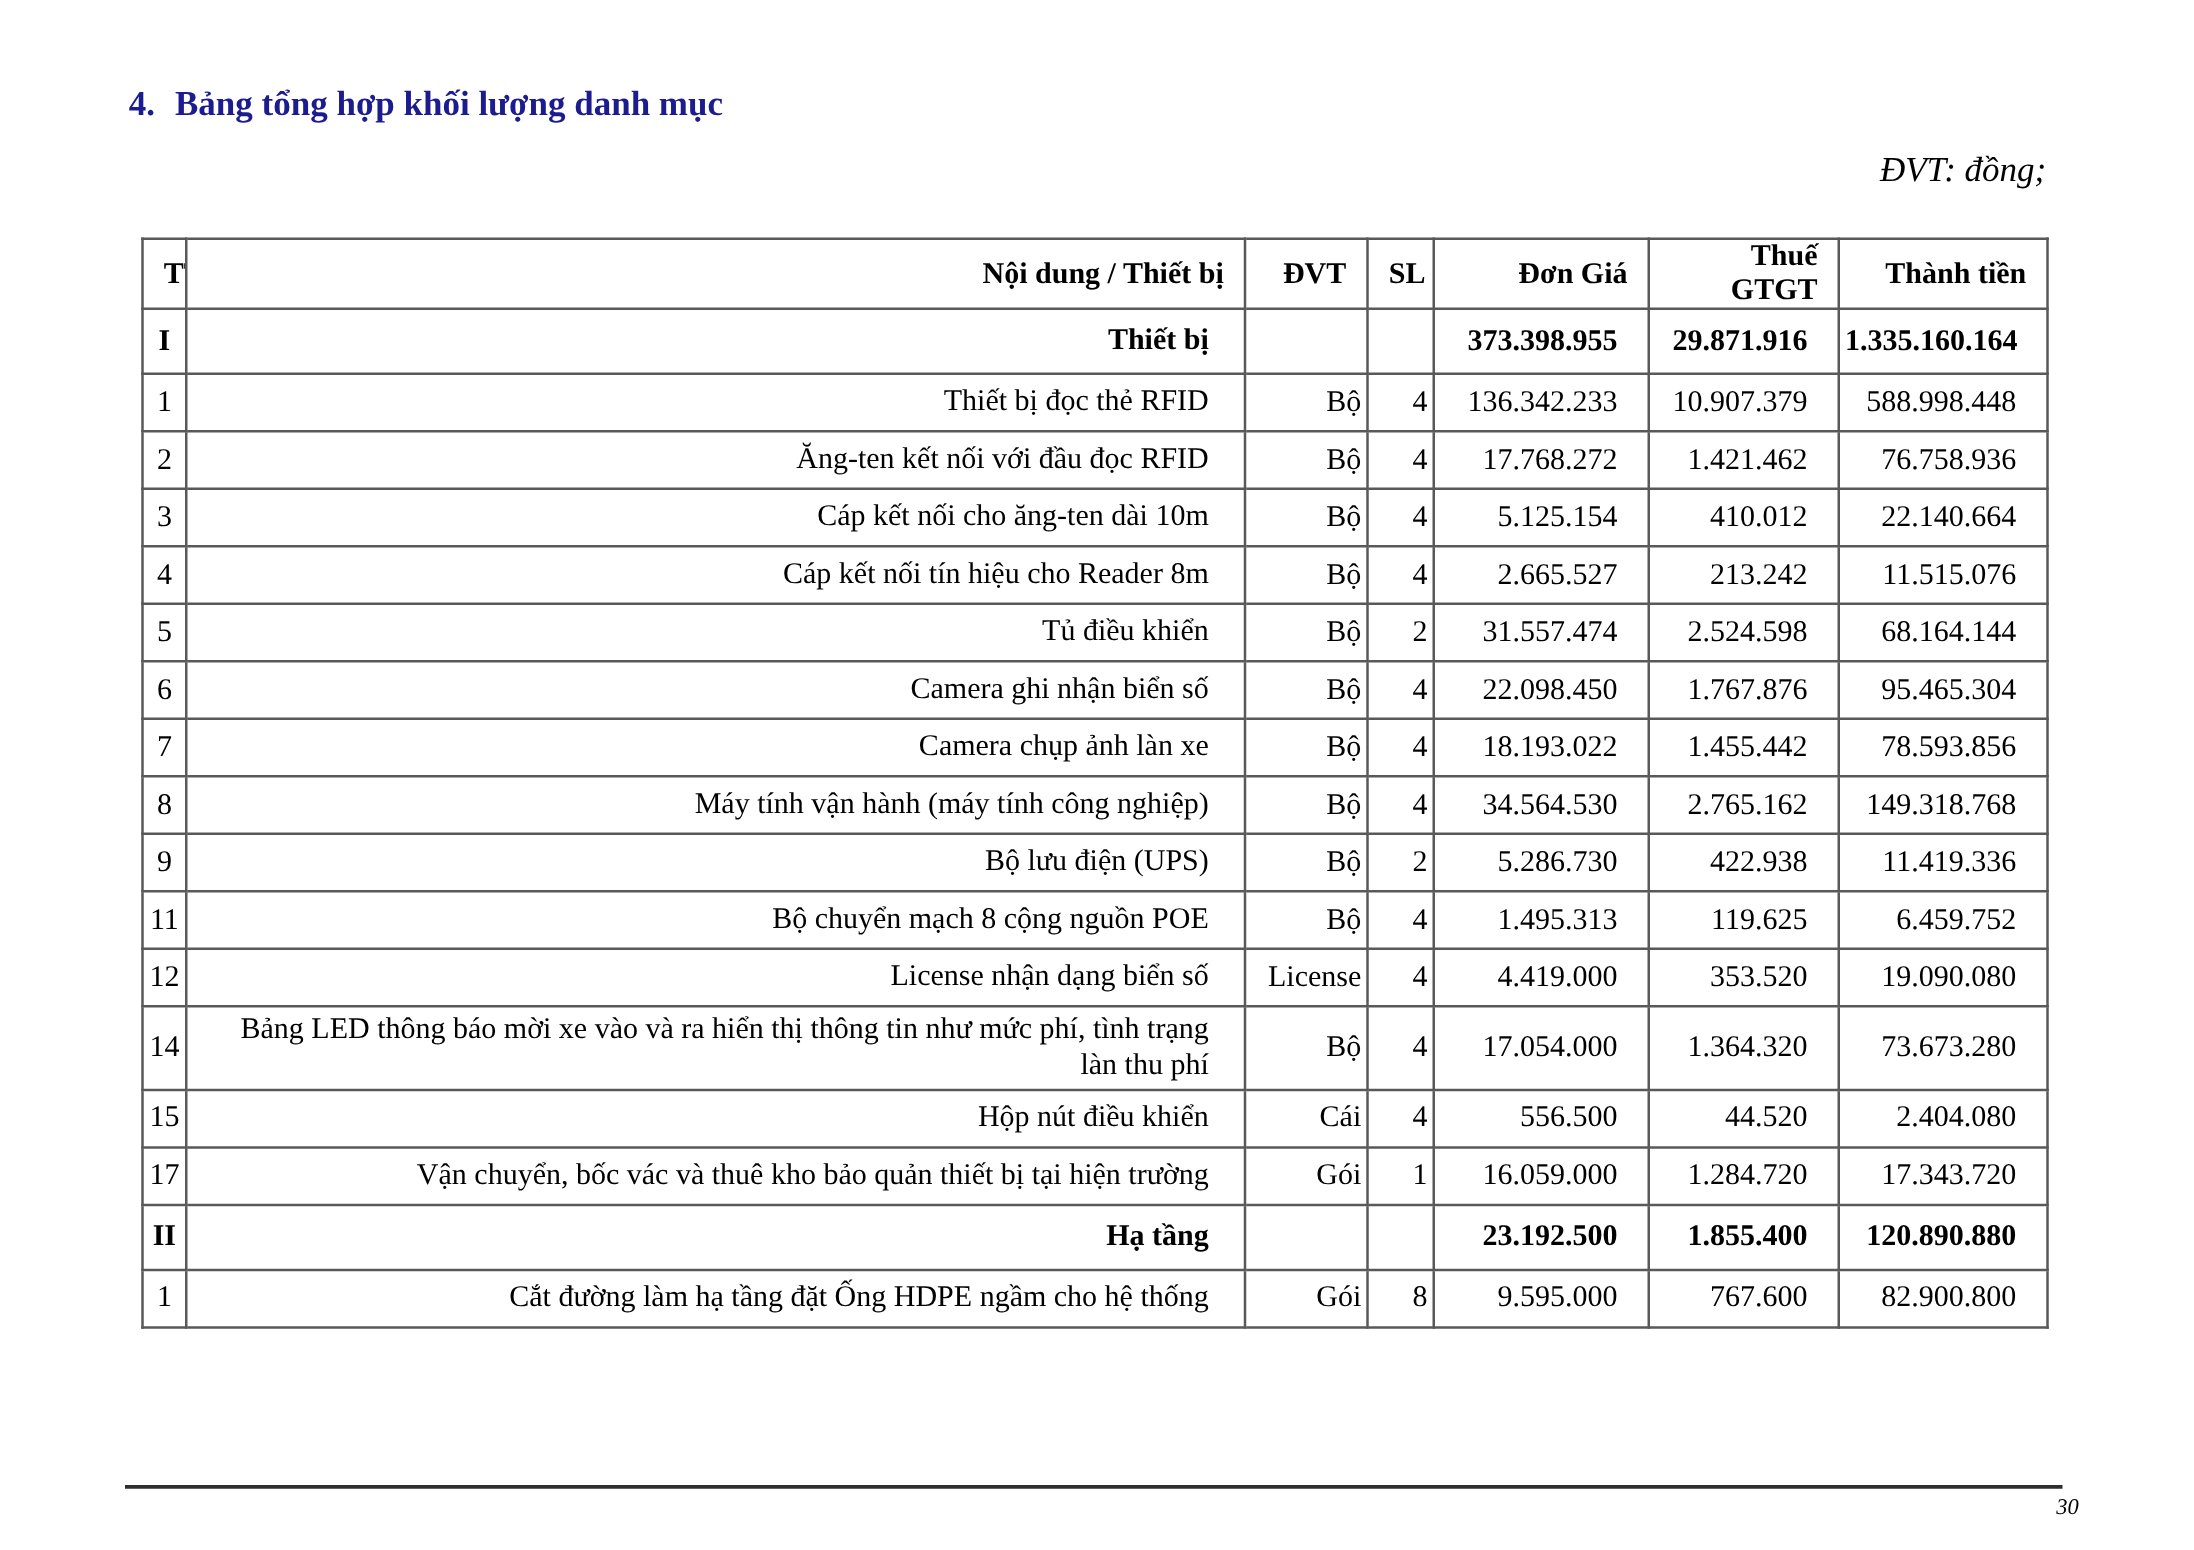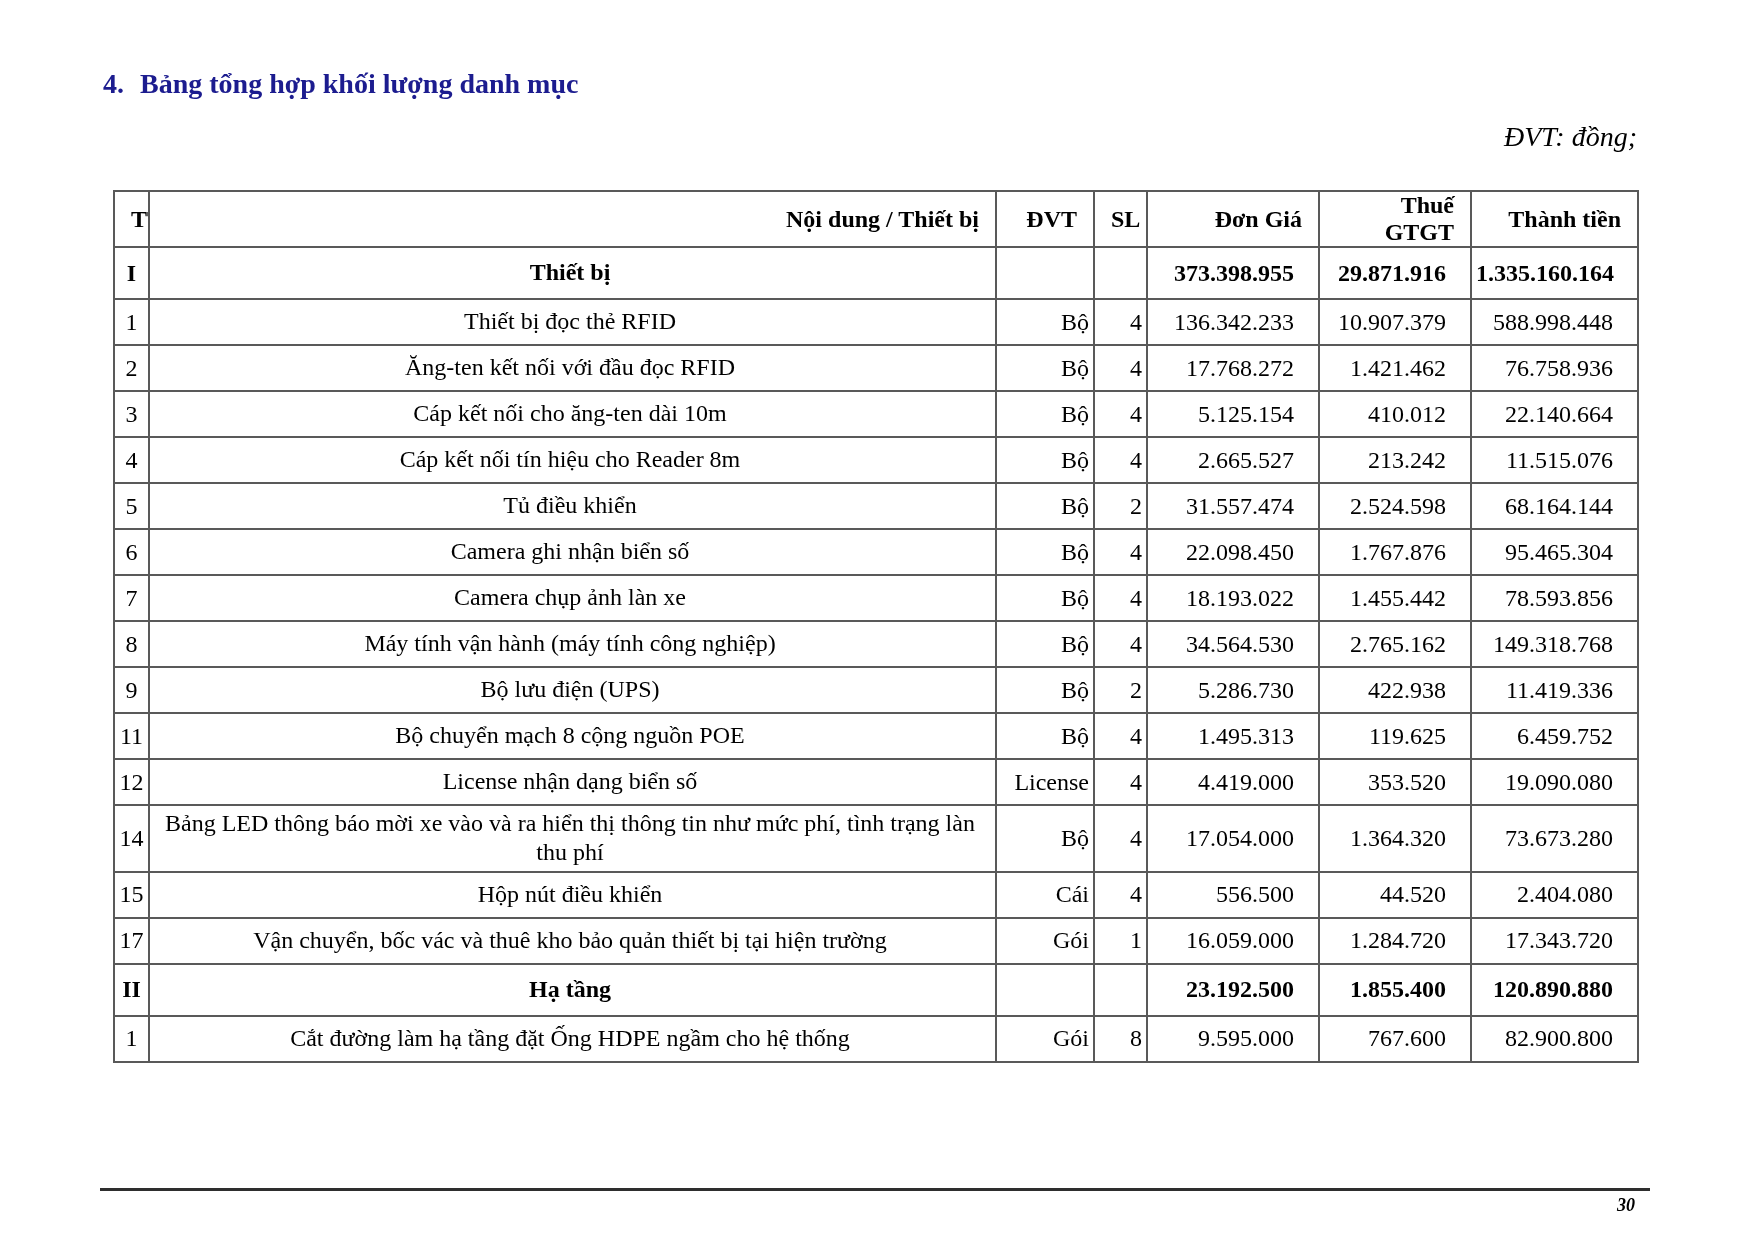--- a/index.html
+++ b/index.html
@@ -27,31 +27,31 @@
   }
   th, td {
     border: 2px solid #595959;
     font-size: 24px;
     overflow: hidden;
     vertical-align: middle;
   }
   th { font-weight: bold; text-align: right; height: 48px; padding: 0 16px; }
   td { height: 38px; padding: 0 4px; }
   td.c-tt   { text-align: center; padding: 0 1px; }
-  td.c-name { text-align: center; padding: 3px 16px 3px 11px; line-height: 1.22; }
+  td.c-name { text-align: right; padding: 3px 28px 3px 11px; line-height: 1.22; }
   td.c-dvt, td.c-sl { text-align: right; }
   td.c-num  { text-align: right; padding-right: 24px; }
   tr.section td { font-weight: bold; height: 44px; }
   .footer-line {
     position: absolute; left: 100px; top: 1188px;
     width: 1550px; height: 3px; background: #2e2e2e;
   }
   .page-number {
-    position: absolute; top: 1195px; right: 120px;
-    font-style: italic; font-weight: bold; font-size: 18px;
+    position: absolute; top: 1195px; right: 92px;
+    font-style: italic; font-weight: normal; font-size: 18px;
   }
 </style>
 </head>
 <body>
 
 <div class="title" style="color: rgb(28, 28, 143);">
   <span class="num">4.</span><span>Bảng tổng hợp khối lượng danh mục</span>
 </div>
 
 <div class="unit-note">ĐVT: đồng;</div>

